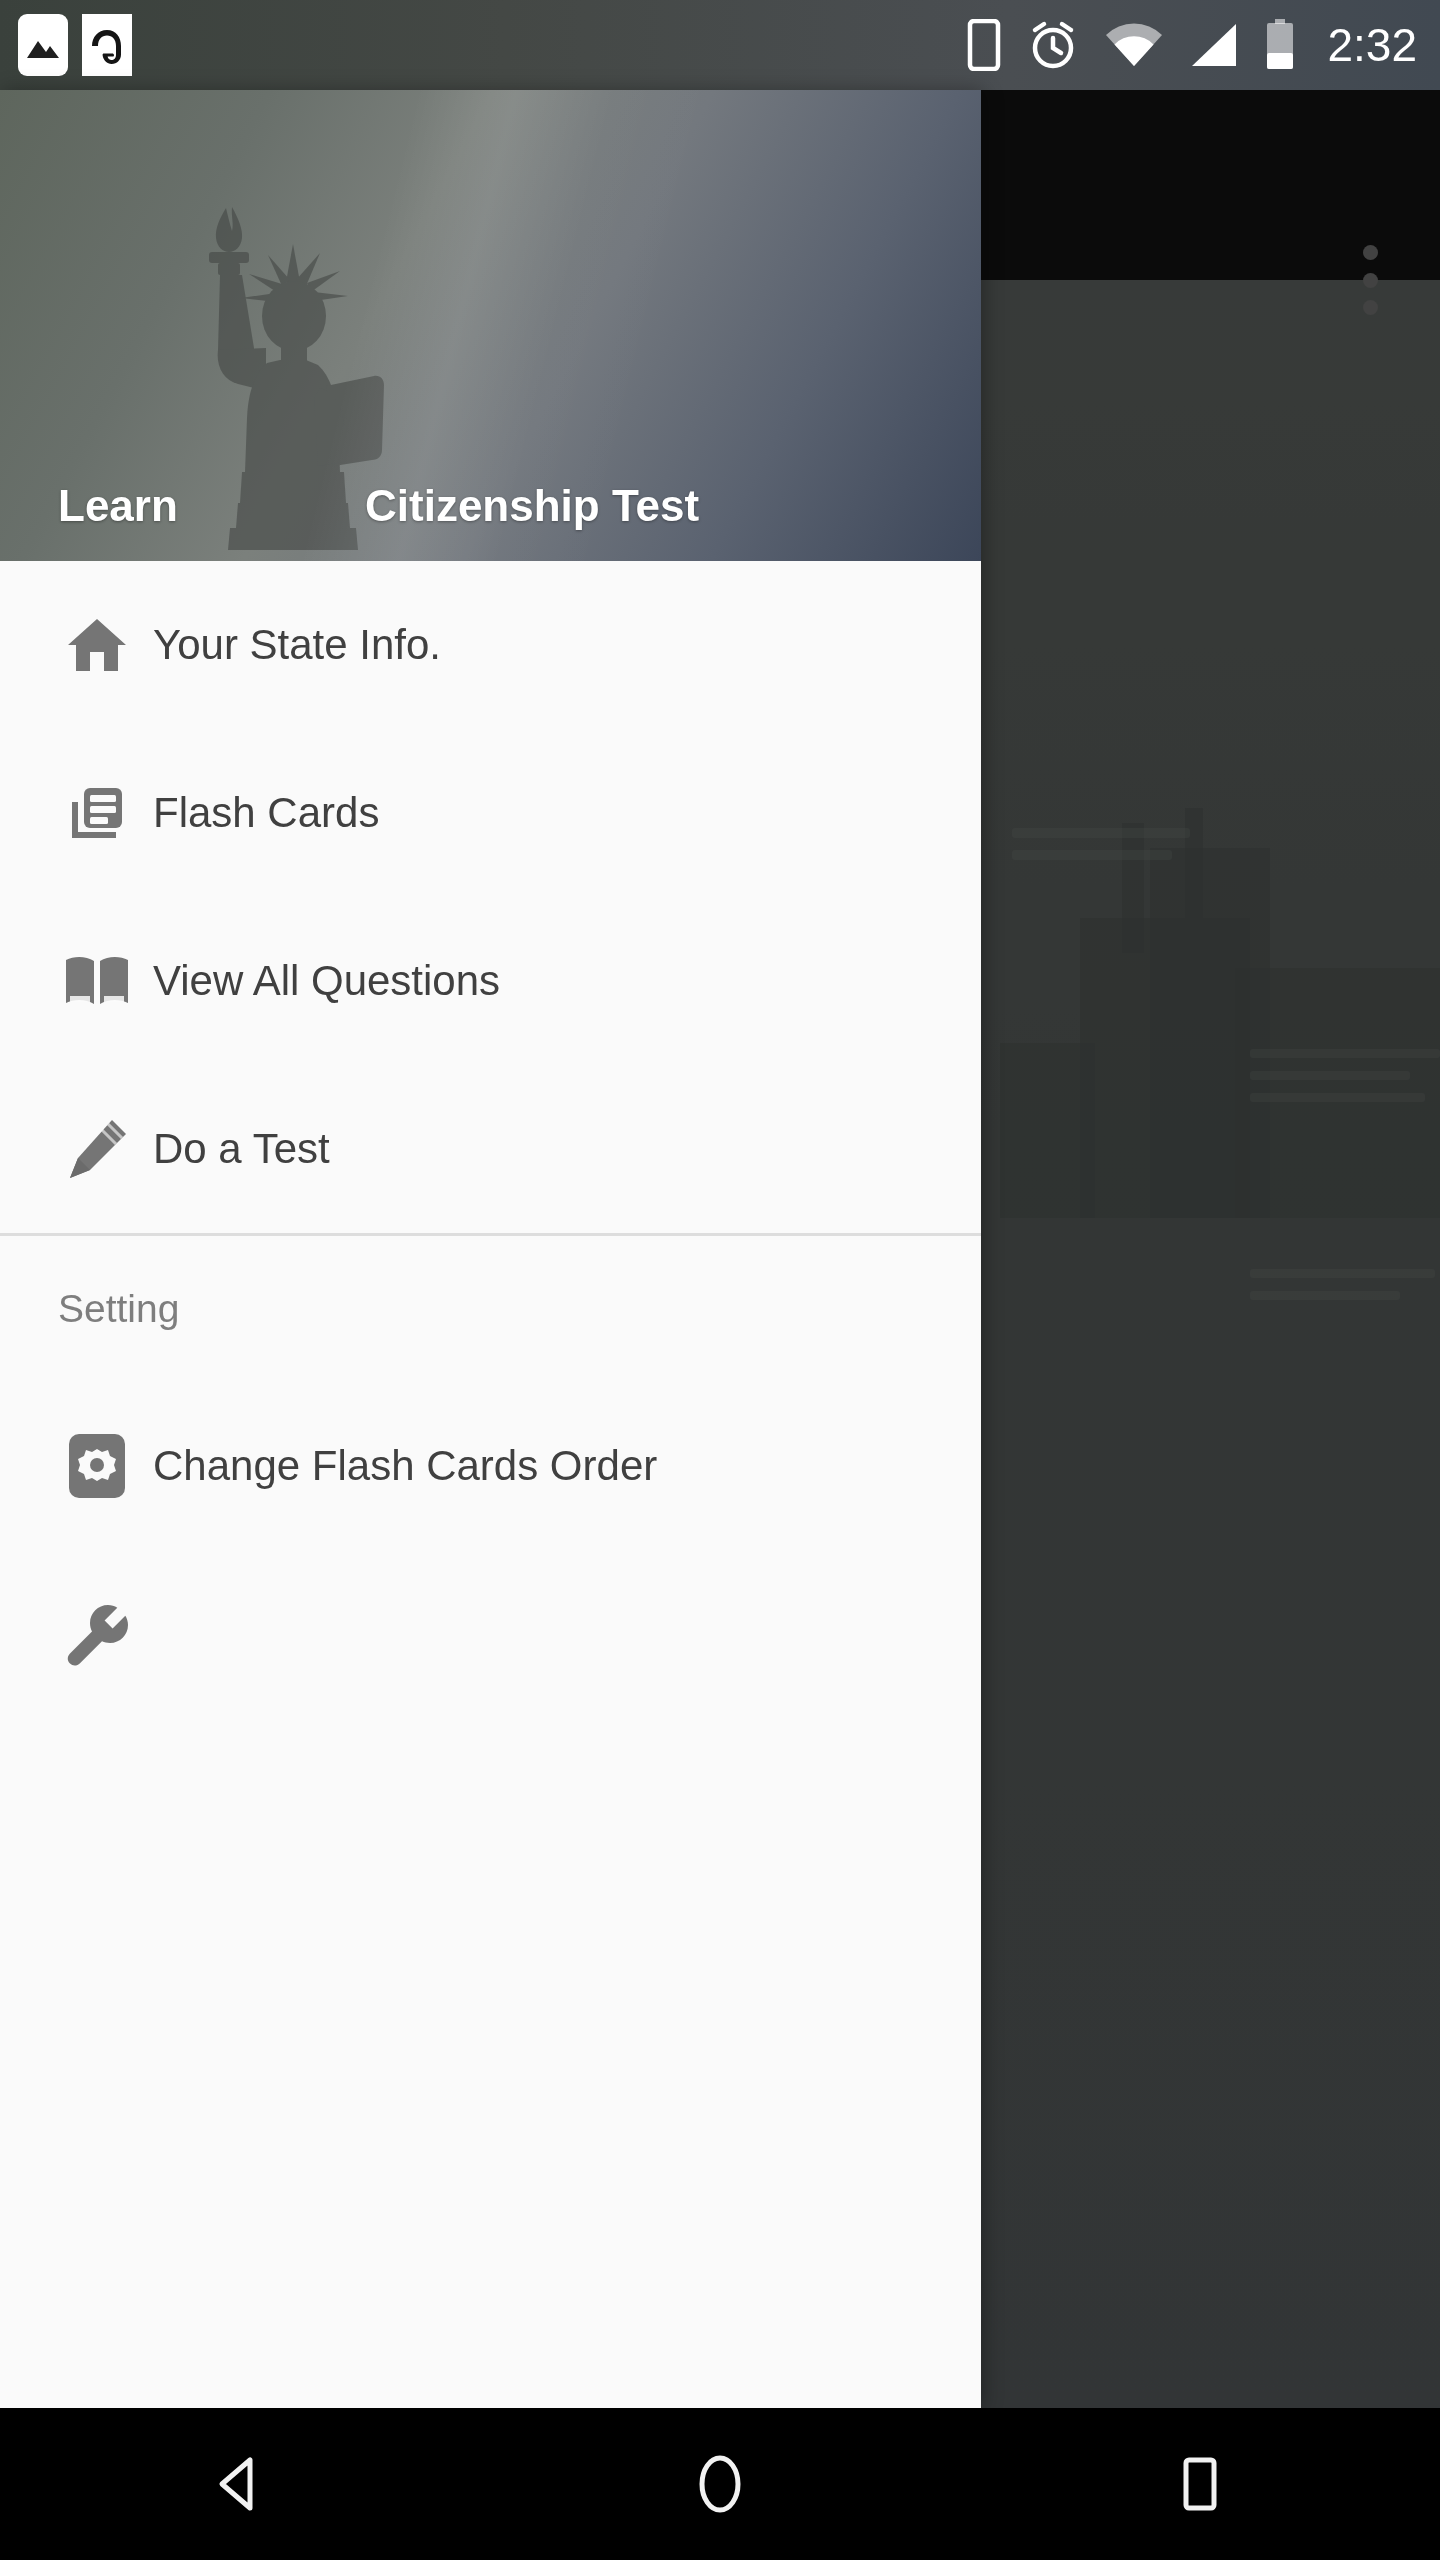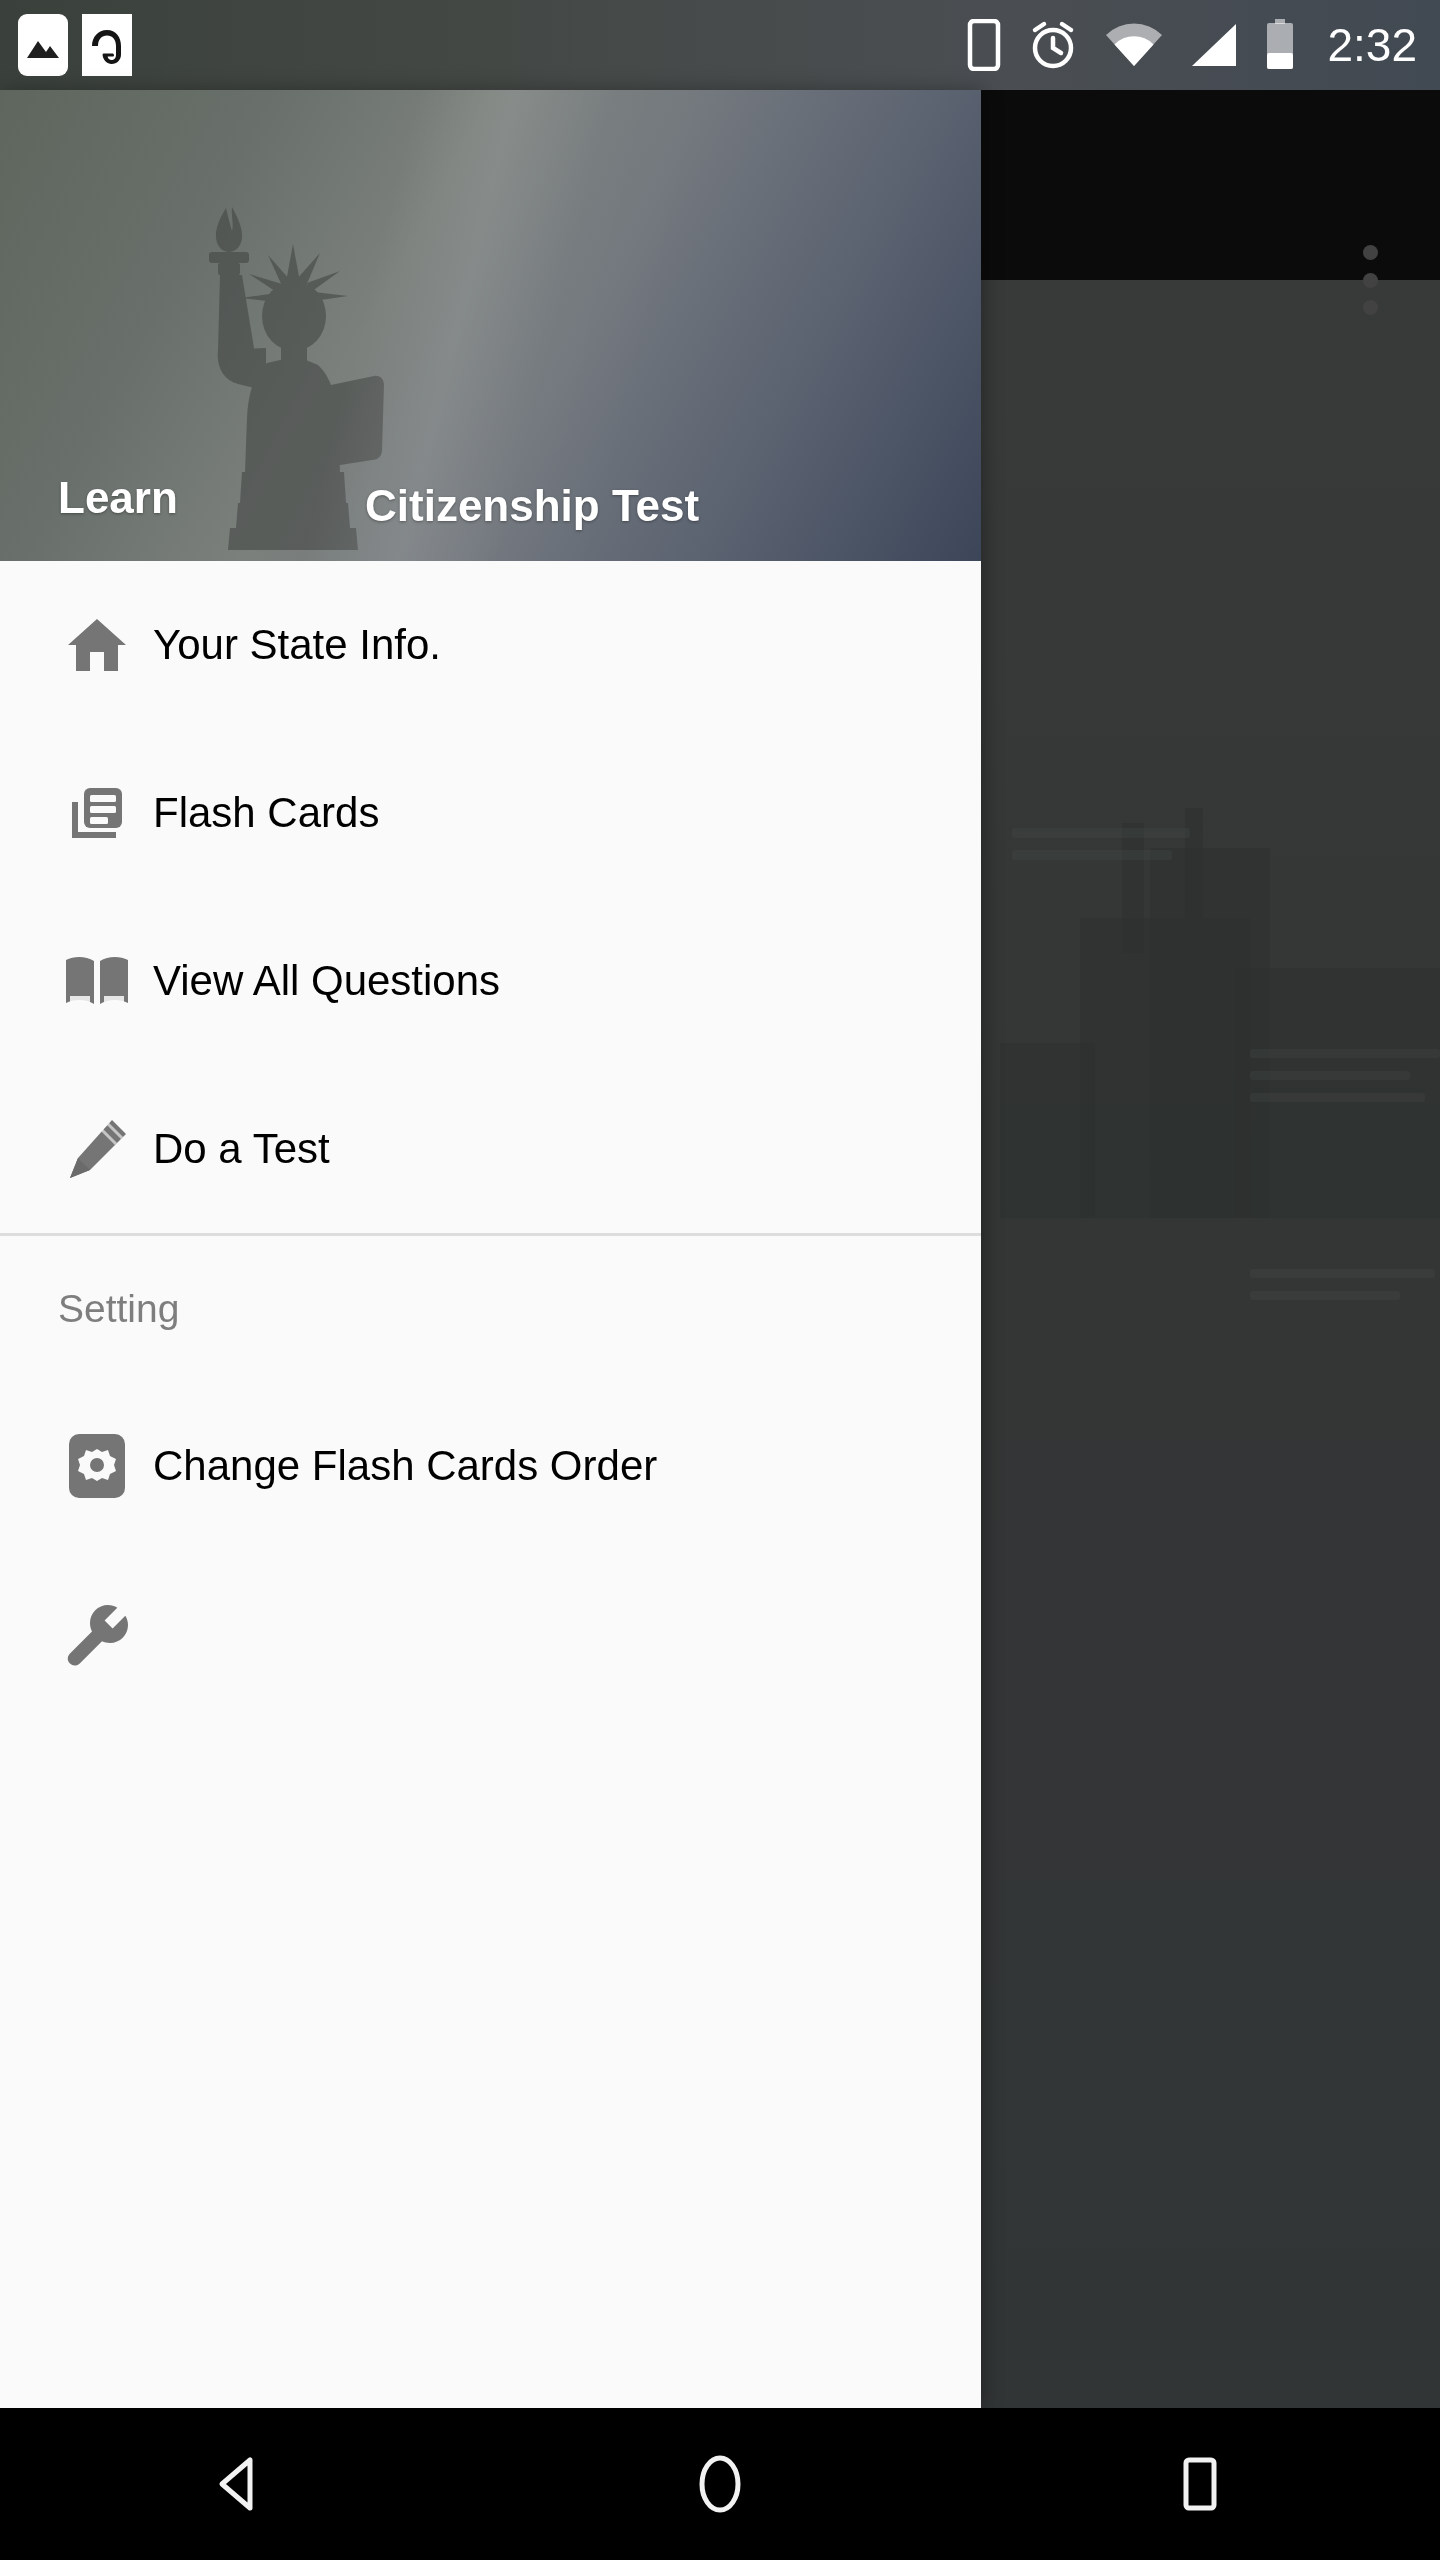--- a/index.html
+++ b/index.html
@@ -93,35 +93,35 @@
     position:absolute; left:168px; top:108px; width:250px; height:352px;
     opacity:0.55;
   }
   #header-titles {
     position:absolute; left:0; bottom:30px; width:981px; height:60px;
   }
   .hdr-title {
     position:absolute; color:#ffffff; font-size:44px; font-weight:bold;
     text-shadow:0 1px 3px rgba(0,0,0,0.35); white-space:nowrap;
   }
-  #hdr-learn { left:58px; bottom:8px; }
+  #hdr-learn { left:58px; bottom:0; }
   #hdr-subject { left:365px; bottom:0; }
 
   
   #drawer-list { width:981px; }
   .nav-item {
     position:relative; height:168px; width:981px;
     display:flex; align-items:center; cursor:pointer;
   }
   .nav-icon {
     width:100px; min-width:100px; margin-left:47px;
     display:flex; align-items:center; justify-content:center;
   }
   .nav-label {
-    margin-left:6px; font-size:42px; color:#000000; font-weight:400;
+    margin-left:6px; font-size:42px; color:#404040; font-weight:400;
     white-space:nowrap;
   }
   .divider {
     width:981px; height:3px; background:#dddddd; margin:0;
   }
   .section-header {
     height:146px; display:flex; align-items:center;
     padding-left:58px;
   }
   .section-header span {

